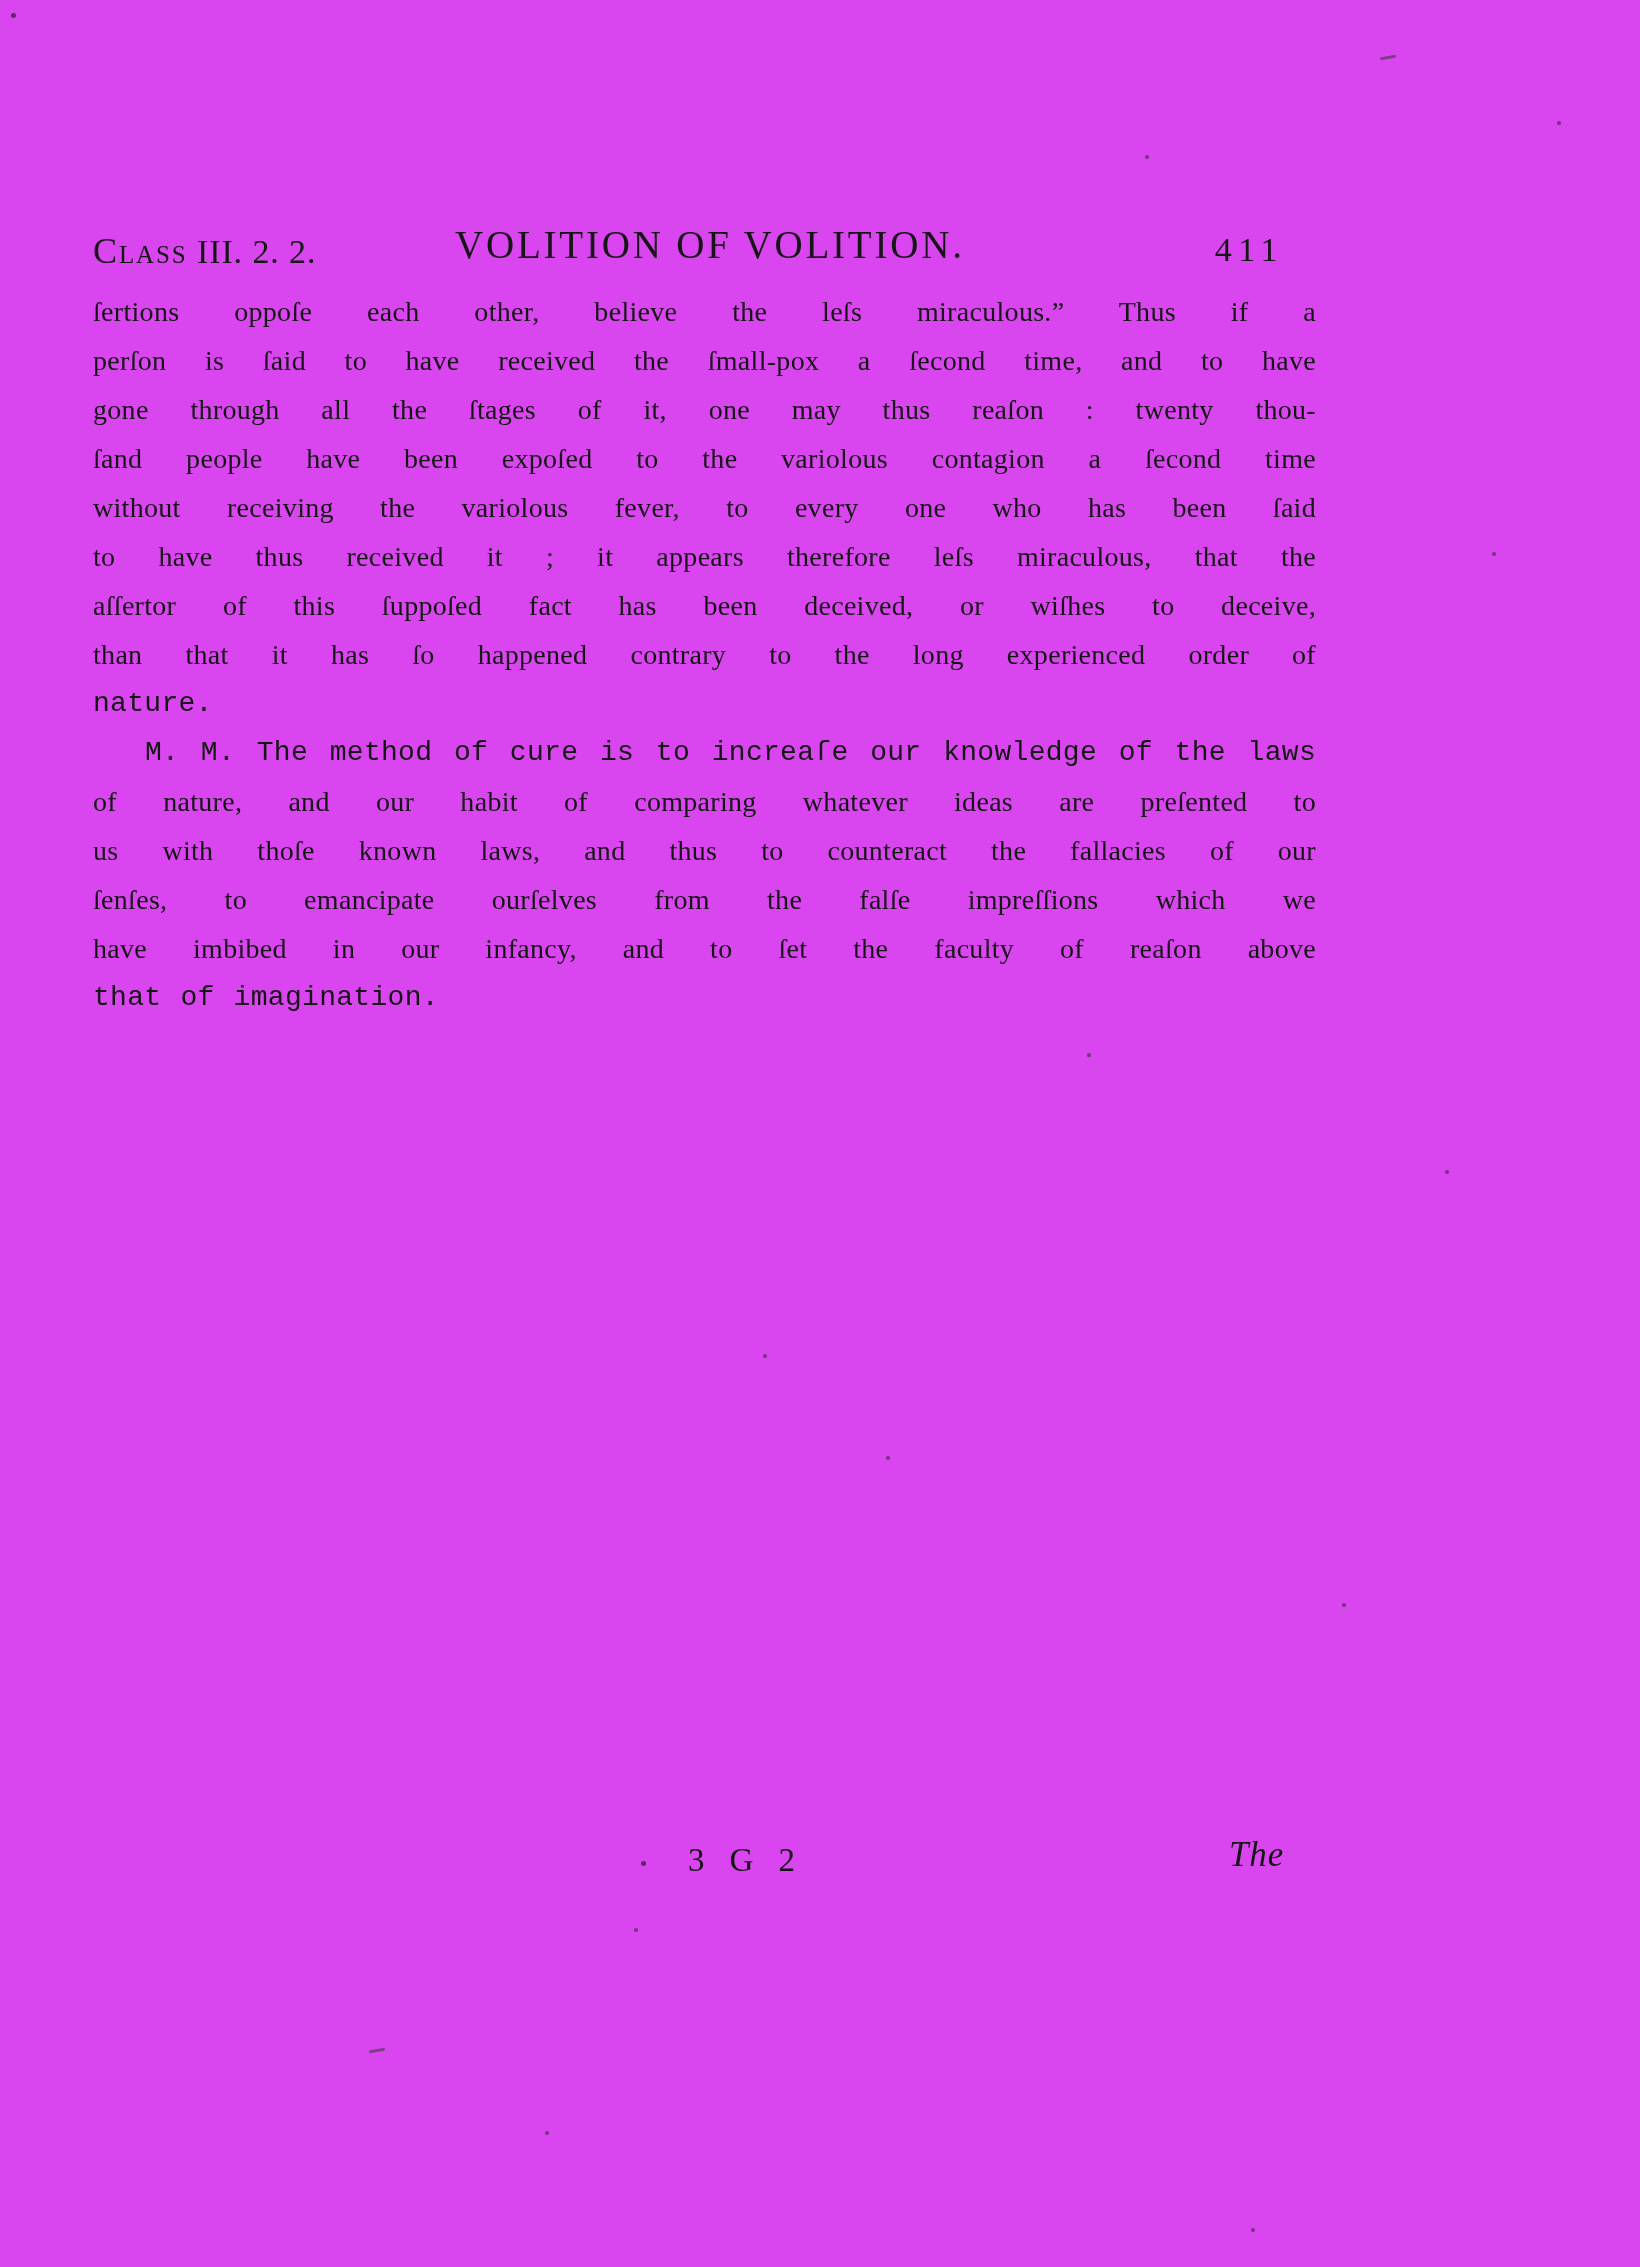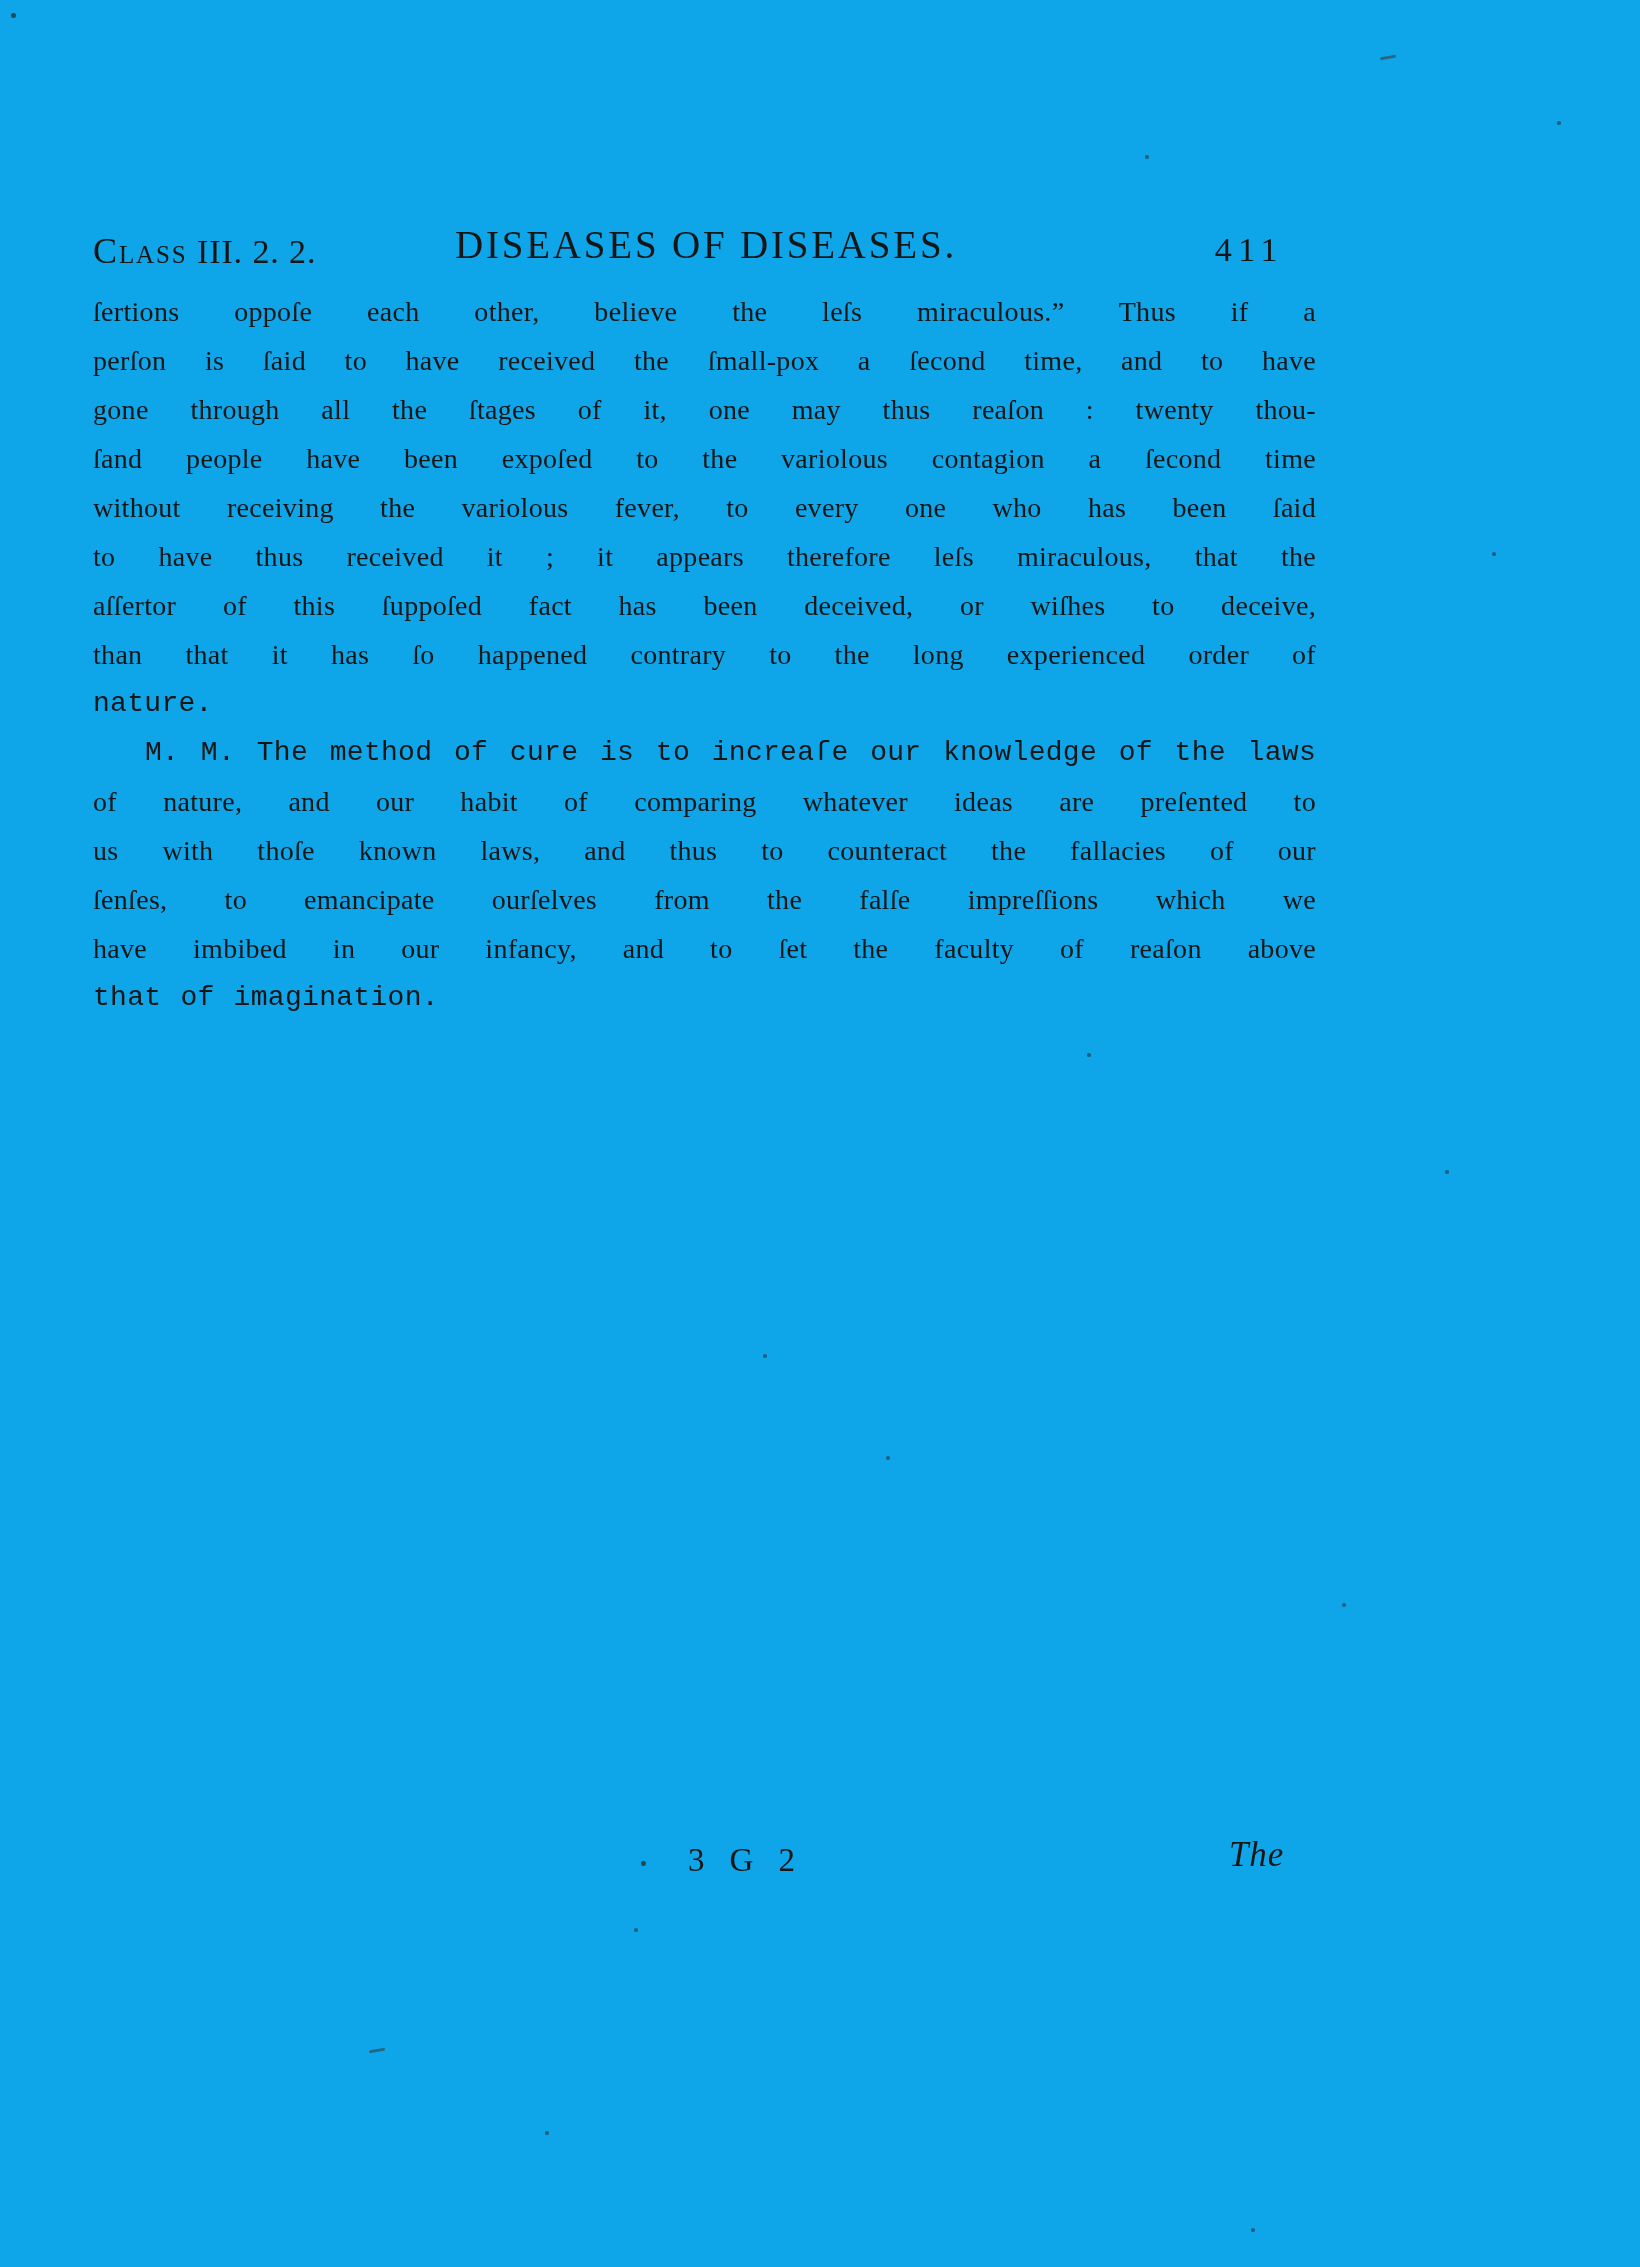--- a/index.html
+++ b/index.html
@@ -4,21 +4,21 @@
 <style>
   html, body { margin: 0; padding: 0; }
   body {
     width: 1641px; height: 2267px;
     background: #f4f4f4;
     font-family: "Liberation Serif", "DejaVu Serif", serif;
   }
   .page {
     position: absolute; left: 0; top: 0;
     width: 1641px; height: 2267px;
-    background: #0ea5e9;
+    background: #d946ef;
     color: #161616;
     overflow: hidden;
   }
 
   
   .header { position: absolute; left: 93px; top: 222px; width: 1204px; height: 56px; }
   .section-label { position: absolute; left: 0; top: 7.5px; font-size: 34px; letter-spacing: 0.9px; white-space: nowrap; }
   .section-label .sc { font-variant: small-caps; font-size: 36px; letter-spacing: 1.9px; }
   .section-label .num { margin-left: 9.3px; }
   .running-title { position: absolute; left: 362px; top: 0px; font-size: 39px; letter-spacing: 2.8px; white-space: nowrap; }
@@ -43,21 +43,21 @@
   .speck.small { width: 3.7px; height: 3.7px; opacity: .55; }
   .squiggle { position: absolute; width: 16px; height: 2.8px; background: #3a3a3a; border-radius: 1.9px; opacity: .6; transform: rotate(-10deg); }
 </style>
 </head>
 <body>
 
 <div class="page">
 
   <div class="header">
     <span class="section-label"><span class="sc">Class</span><span class="num">III. 2. 2.</span></span>
-    <span class="running-title">DISEASES OF DISEASES.</span>
+    <span class="running-title">VOLITION OF VOLITION.</span>
     <span class="page-number">411</span>
   </div>
 
   <div class="body-text">
     <div class="line">ſertions oppoſe each other, believe the leſs miraculous.”  Thus if a</div>
     <div class="line">perſon is ſaid to have received the ſmall-pox a ſecond time, and to have</div>
     <div class="line">gone through all the ſtages of it, one may thus reaſon :  twenty thou-</div>
     <div class="line">ſand people have been expoſed to the variolous contagion a ſecond time</div>
     <div class="line">without receiving the variolous fever, to every one who has been ſaid</div>
     <div class="line">to have thus received it ;  it appears therefore leſs miraculous, that the</div>

